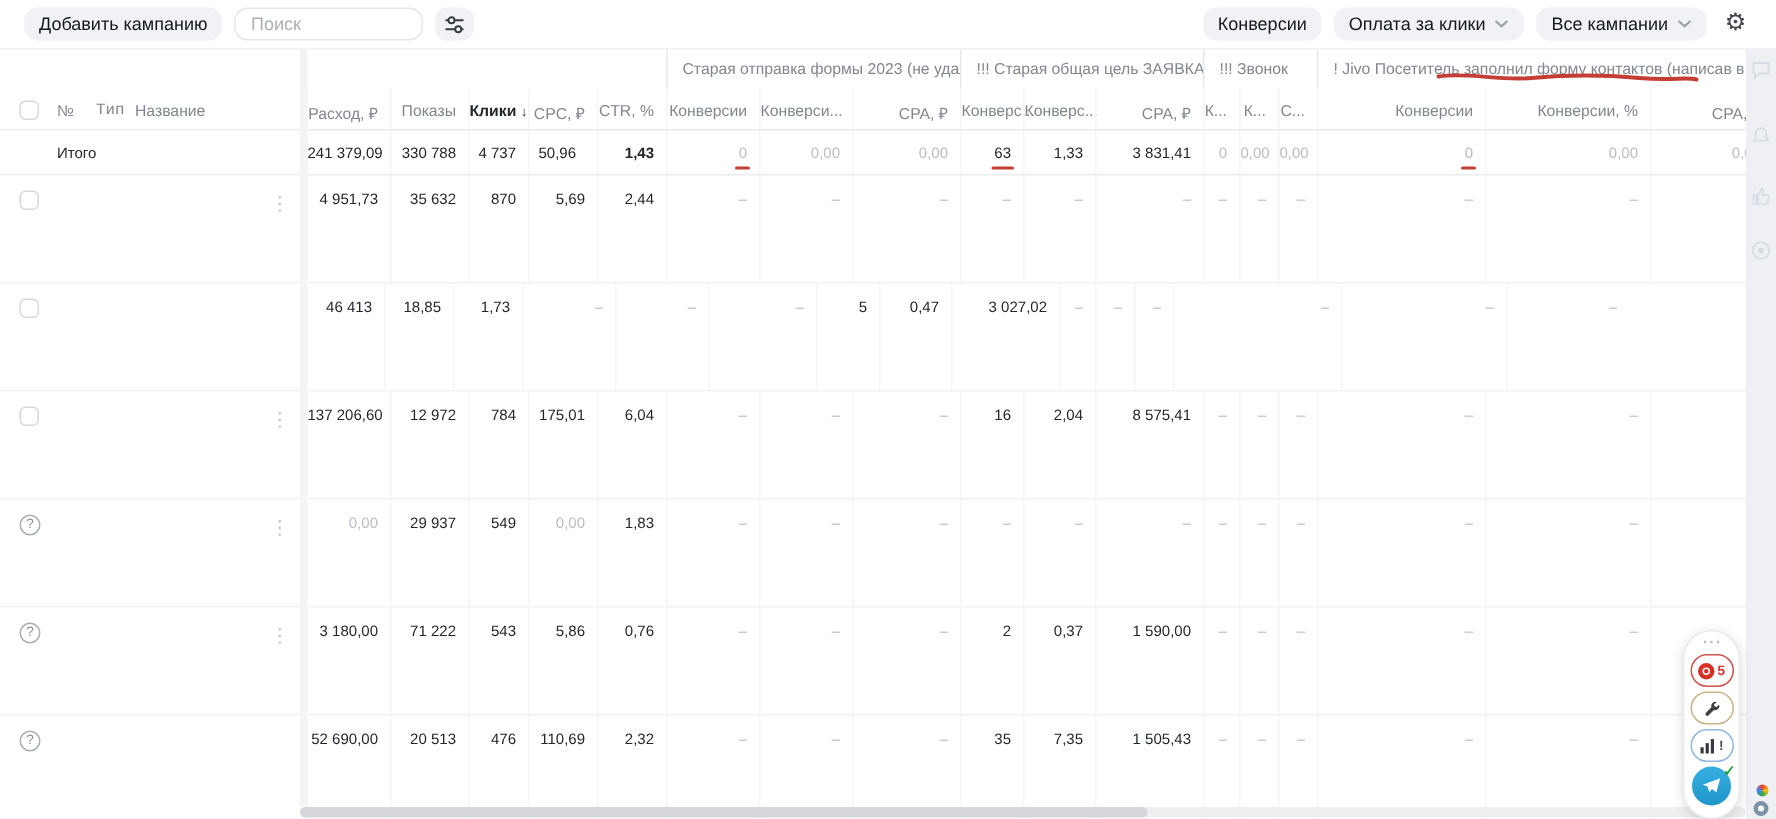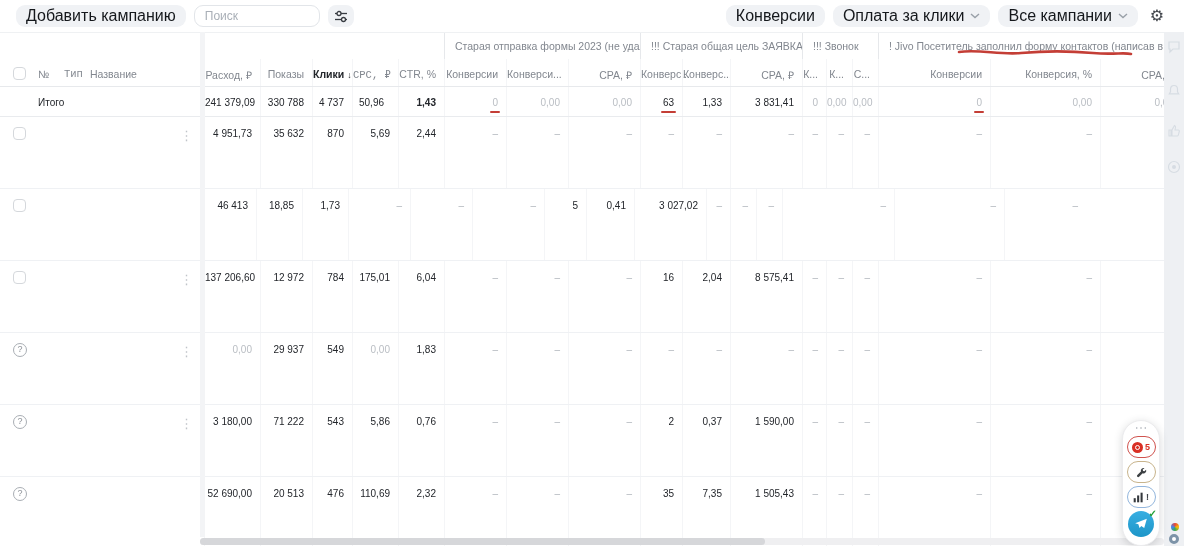--- a/index.html
+++ b/index.html
@@ -9,21 +9,21 @@
     background:#fff; font-family:"Liberation Sans", sans-serif; color:#21252b;
   }
   
   .topbar { position:absolute; left:0; top:0; width:100%; height:32px;
     display:flex; align-items:center; padding:0 16px; background:#fff; z-index:6; }
   .tb-left { display:flex; align-items:center; gap:8px; }
   .tb-right { display:flex; align-items:center; gap:8px; margin-left:auto; }
   .pill {
     height:22px; display:inline-flex; align-items:center; gap:6px;
     background:#f0f2f5; border:none; border-radius:9px; padding:0 10px;
-    font-family:"Liberation Sans",sans-serif; font-size:16px; color:#15181c; white-space:nowrap; cursor:pointer;
+    font-family:"Liberation Sans",sans-serif; font-size:12px; color:#15181c; white-space:nowrap; cursor:pointer;
   }
   .search-input {
     width:126px; height:22px; border:1px solid #e2e5e9; border-radius:9px;
     padding:0 10px; font-family:"Liberation Sans",sans-serif; font-size:12px; color:#15181c; background:#fff; outline:none;
   }
   .search-input::placeholder { color:#a9afb7; }
   .iconbtn { width:26px; height:22px; display:inline-flex; align-items:center; justify-content:center;
     background:#f0f2f5; border:none; border-radius:8px; cursor:pointer; }
   .gearbtn { background:transparent; width:22px; font-size:16px; color:#43474d; line-height:1; }
   
@@ -149,33 +149,33 @@
         <div class="fixedcol">
           <div class="checkbox"></div>
           <span class="fixlabel" style="left: 38px;">№</span>
           <span class="fixlabel" style="left: 64px; font-family: Liberation Mono, monospace;">Тип</span>
           <span class="fixlabel" style="left: 90px;">Название</span>
         </div>
         <div class="metrics">
           <div class="cell" style="width: 56px;">Расход, ₽</div>
           <div class="cell" style="width: 52px;">Показы</div>
           <div class="cell sorted" style="width: 40px;">Клики <span class="sortarrow">↓</span></div>
-          <div class="cell" style="width: 46px; font-family: Liberation Mono, monospace;">CPC, ₽</div>
+          <div class="cell" style="width: 46px;">CPC, ₽</div>
           <div class="cell" style="width: 46px;">CTR, %</div>
           <div class="cell" style="width: 62px;">Конверсии</div>
           <div class="cell" style="width: 62px;">Конверси...</div>
           <div class="cell" style="width: 72px;">CPA, ₽</div>
           <div class="cell" style="width: 42px;">Конверс...</div>
           <div class="cell" style="width: 48px;">Конверс...</div>
           <div class="cell" style="width: 72px;">CPA, ₽</div>
           <div class="cell" style="width: 24px;">К...</div>
           <div class="cell" style="width: 26px;">К...</div>
           <div class="cell" style="width: 26px;">С...</div>
           <div class="cell" style="width: 112px;">Конверсии</div>
-          <div class="cell" style="width: 110px;">Конверсия, %</div>
+          <div class="cell" style="width: 110px;">Конверсии, %</div>
           <div class="cell" style="width: 82px;">CPA, ₽</div>
         </div>
       </div>
     <div class="totrow" id="totrow">
         <div class="fixedcol">
           <span class="totlabel">Итого</span>
         </div>
         <div class="metrics">
           <div class="cell" style="width: 56px;"><span class="v-dark">241 379,09</span></div>
           <div class="cell" style="width: 52px;"><span class="v-dark">330 788</span></div>
@@ -227,21 +227,21 @@
             <div class="checkbox"></div>
           </div>
           <div class="metrics">
             <div class="cell" style="width: 52px;"><span class="v-dark">46 413</span></div>
             <div class="cell" style="width: 46px;"><span class="v-dark">18,85</span></div>
             <div class="cell" style="width: 46px;"><span class="v-dark">1,73</span></div>
             <div class="cell" style="width: 62px;"><span class="v-dash">–</span></div>
             <div class="cell" style="width: 62px;"><span class="v-dash">–</span></div>
             <div class="cell" style="width: 72px;"><span class="v-dash">–</span></div>
             <div class="cell" style="width: 42px;"><span class="v-dark">5</span></div>
-            <div class="cell" style="width: 48px;"><span class="v-dark">0,41</span></div>
+            <div class="cell" style="width: 48px;"><span class="v-dark">0,47</span></div>
             <div class="cell" style="width: 72px;"><span class="v-dark">3 027,02</span></div>
             <div class="cell" style="width: 24px;"><span class="v-dash">–</span></div>
             <div class="cell" style="width: 26px;"><span class="v-dash">–</span></div>
             <div class="cell" style="width: 26px;"><span class="v-dash">–</span></div>
             <div class="cell" style="width: 112px;"><span class="v-dash">–</span></div>
             <div class="cell" style="width: 110px;"><span class="v-dash">–</span></div>
             <div class="cell" style="width: 82px;"><span class="v-dash">–</span></div>
           </div>
         </div>
         <div class="datarow">

